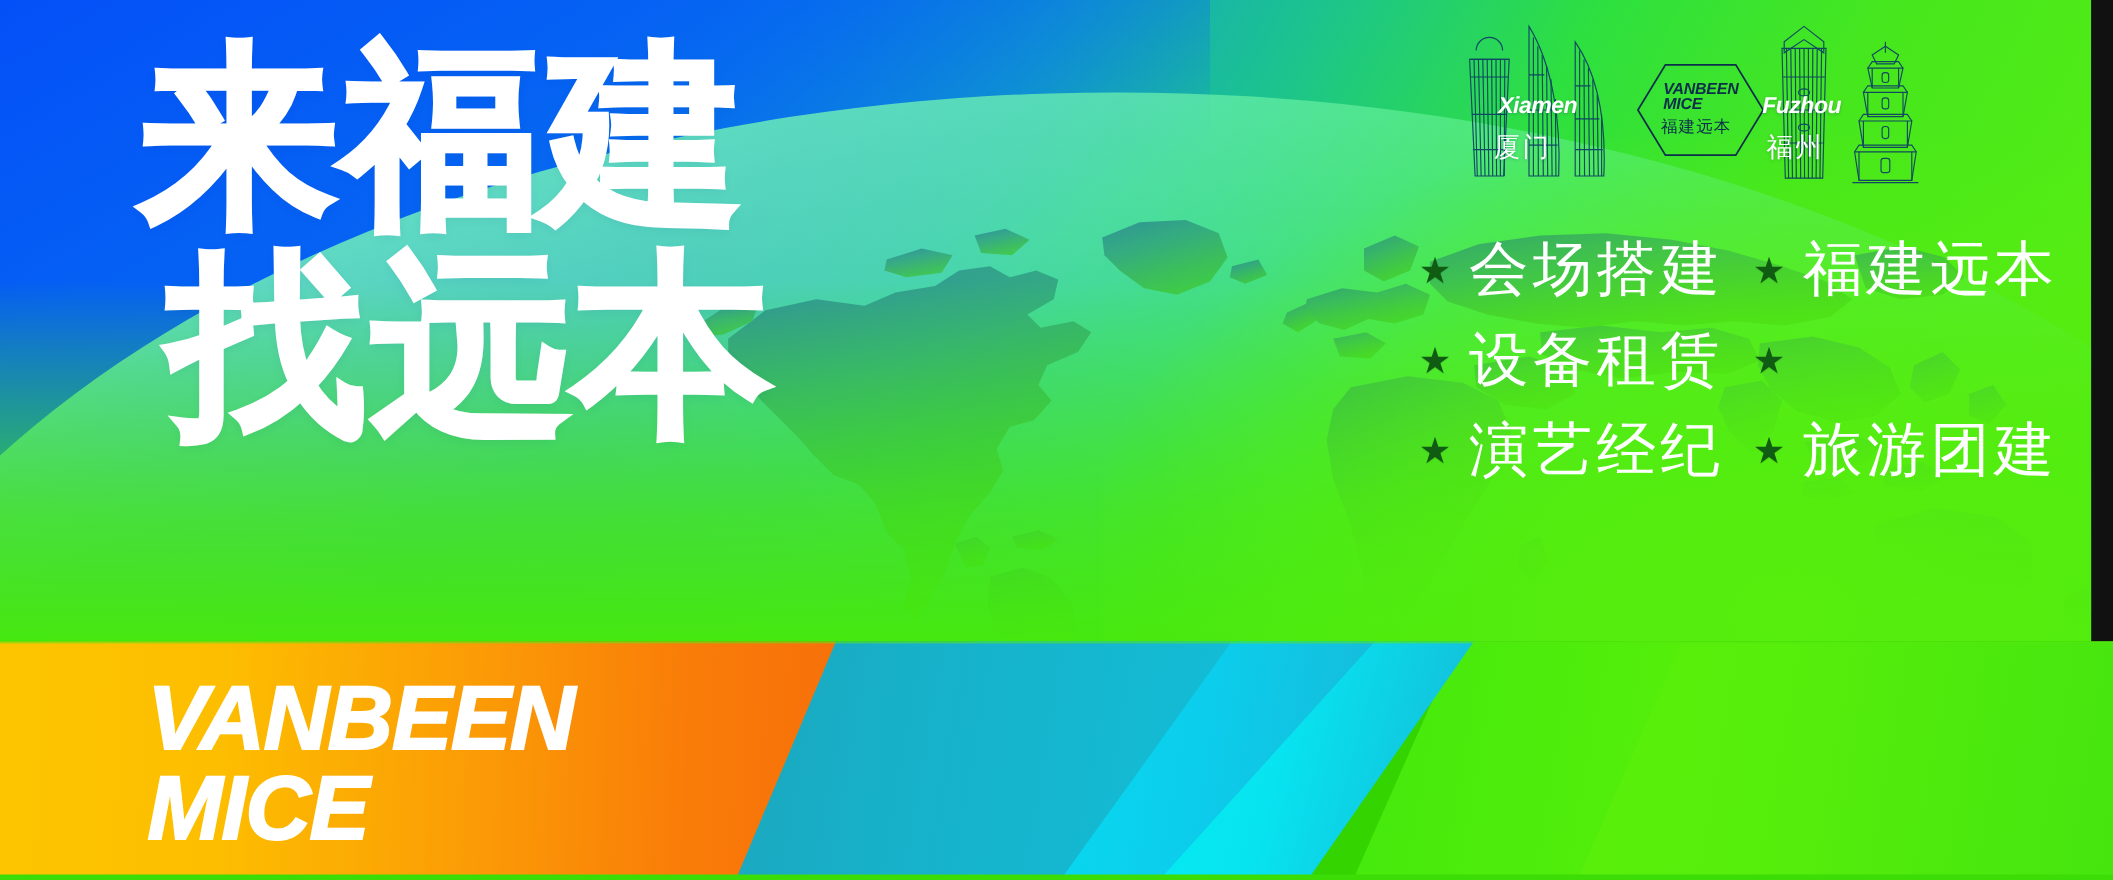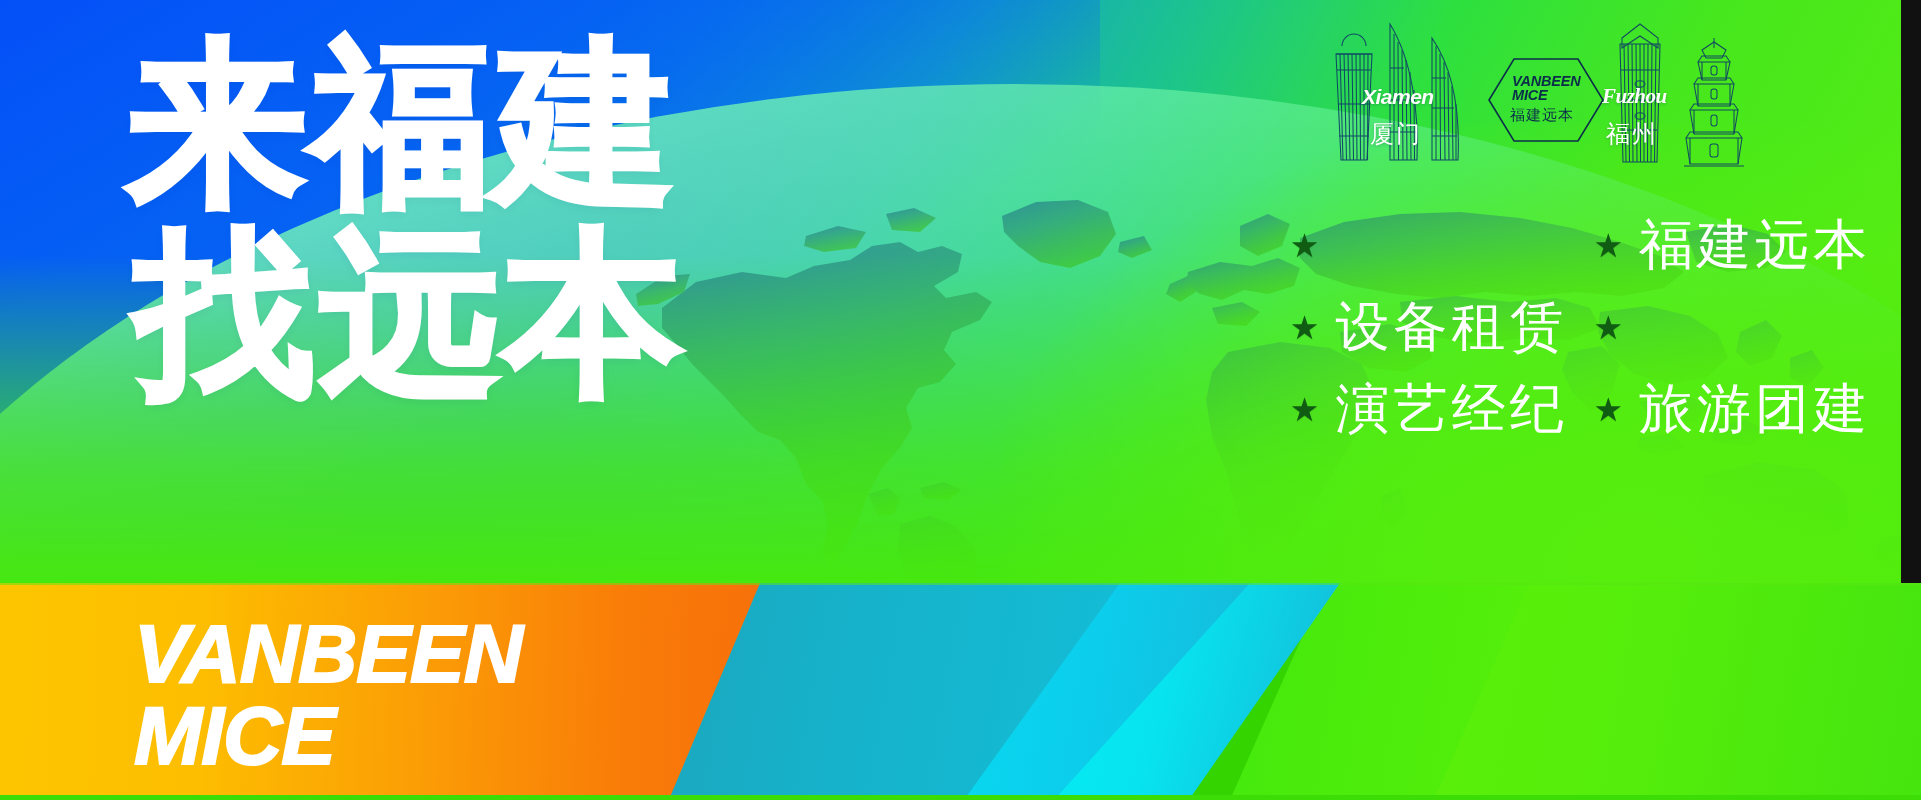--- a/index.html
+++ b/index.html
@@ -78,21 +78,21 @@
     color:#fff;
     font-size:178px;
     line-height:172px;
     font-weight:900;
     letter-spacing:6px;
     font-family:"Liberation Sans","DejaVu Sans",sans-serif;
     text-shadow:0 3px 10px rgba(0,60,120,.10);
     white-space:nowrap;
     -webkit-text-stroke:5px #fff;
   }
-  .hl-row.second{ margin-top:18px; margin-left:8px; }
+  .hl-row.second{ margin-top:18px; margin-left:26px; }
 
   
   .services{
     position:absolute;
     right:24px; top:206px;
     z-index:6;
     display:grid;
     grid-template-columns:auto auto;
     column-gap:14px;
     row-gap:4px;
@@ -141,22 +141,22 @@
   .city-cn{
     position:absolute;
     color:#fff;
     font-size:24px;
     letter-spacing:2px;
     line-height:1;
     font-family:"DejaVu Sans","Liberation Sans",sans-serif;
     text-shadow:0 1px 3px rgba(0,40,90,.25);
   }
   #xiamen-en{ left:44px;  top:78px; }
-  #xiamen-cn{ left:52px;  top:114px; }
-  #fuzhou-en{ left:284px; top:78px;font-family:Liberation Serif, serif; }
+  #xiamen-cn{ left:40px;  top:114px; }
+  #fuzhou-en{ left:284px; top:78px; }
   #fuzhou-cn{ left:288px; top:114px; }
 
   .hexbadge{ position:absolute; left:168px; top:48px; width:120px; height:88px; }
   .hex-en{
     position:absolute; left:26px; top:18px;
     color:#0b2f4a; font-style:italic; font-weight:900;
     font-size:14.5px; line-height:14px; letter-spacing:-0.2px;
   }
   .hex-cn{
     position:absolute; left:24px; top:52px;
@@ -326,20 +326,21 @@
 
     <div class="headline">
       <span class="hl-row">来福建</span>
       <span class="hl-row second">找远本</span>
     </div>
 
     <div class="services">
 
       <div class="svc">
         <span class="svc-star">★</span>
+        <span class="svc-label">会场搭建</span>
       </div>
       <div class="svc">
         <span class="svc-star">★</span>
         <span class="svc-label">福建远本</span>
       </div>
 
       <div class="svc">
         <span class="svc-star">★</span>
         <span class="svc-label">设备租赁</span>
       </div>

